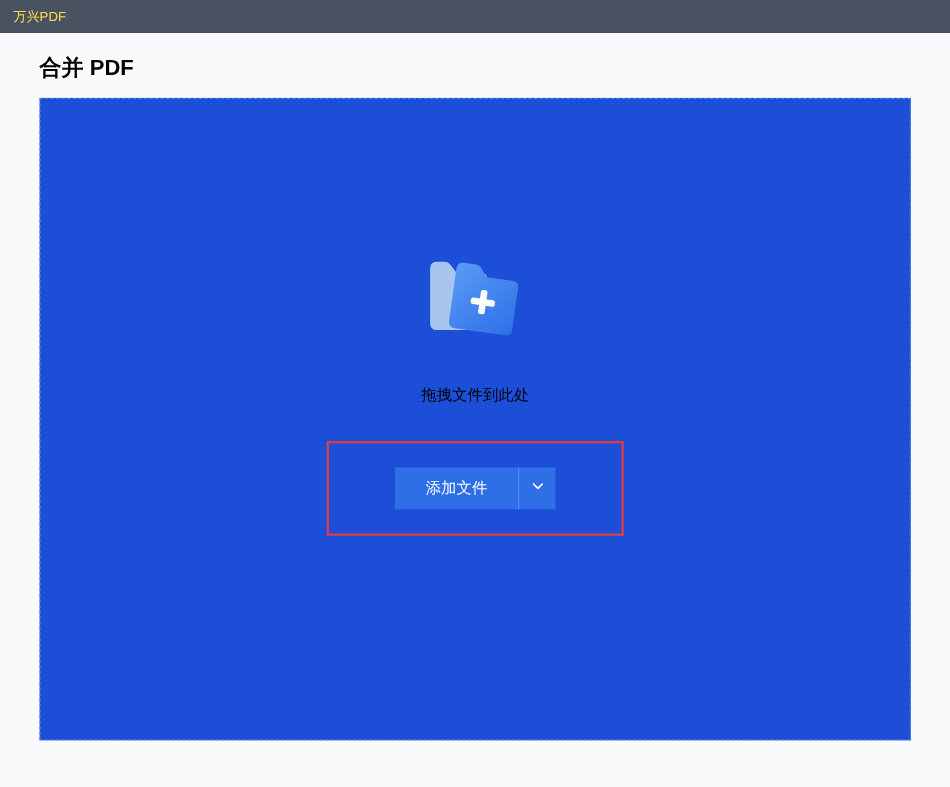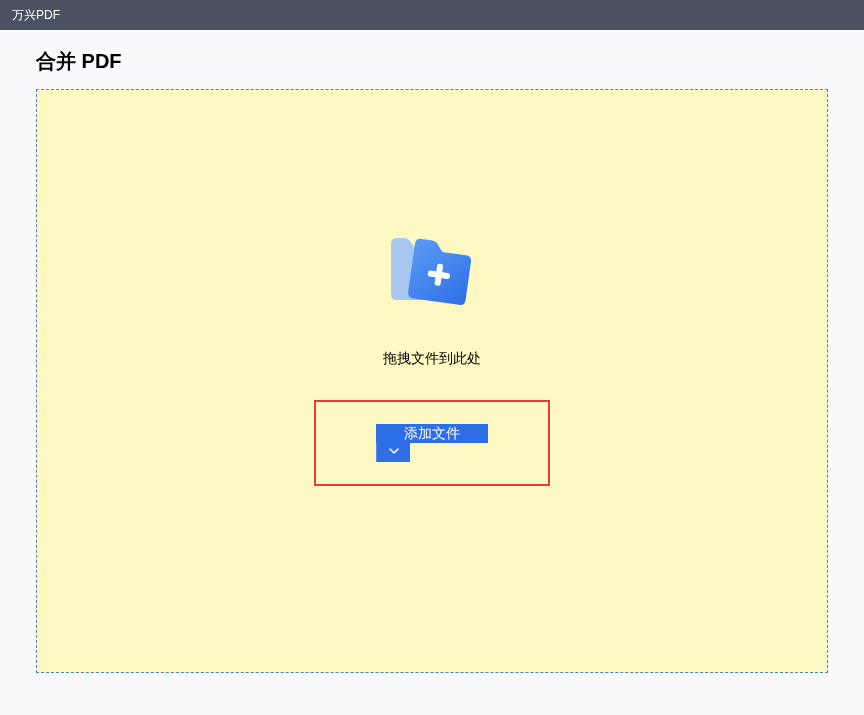--- a/index.html
+++ b/index.html
@@ -15,39 +15,39 @@
       overflow: hidden;
     }
     .titlebar {
       background: #4a5160;
       height: 30px;
       display: flex;
       align-items: center;
       padding: 0 12px;
     }
     .titlebar-text {
-      color: #ffffff;
+      color: #fde047;
       font-size: 12px;
     }
     .content {
       padding: 0;
     }
     .page-title {
       font-size: 20px;
       font-weight: bold;
       color: #000;
       padding: 18px 36px 14px 36px;
       border-radius: 27px;
     }
     .dropzone-wrapper {
       padding: 0 36px 20px 36px;
     }
     .dropzone {
       border: 1.5px dashed #4a7fd6;
-      background: #fef9c3;
+      background: #1d4ed8;
       width: 100%;
       height: 584px;
       display: flex;
       flex-direction: column;
       align-items: center;
       justify-content: center;
       position: relative;
     }
     .folder-icon {
       margin-bottom: 40px;
@@ -59,21 +59,20 @@
       margin-bottom: 32px;
     }
     .highlight-box {
       border: 2px solid #e63c3c;
       padding: 22px 60px;
       display: inline-block;
     }
     .button-group {
       display: flex;
       height: 38px;
-      flex-direction: column;
     }
     .add-file-btn {
       background: #2e6fe8;
       color: #fff;
       border: none;
       font-size: 14px;
       padding: 0 28px;
       cursor: pointer;
       height: 38px;
       display: flex;

